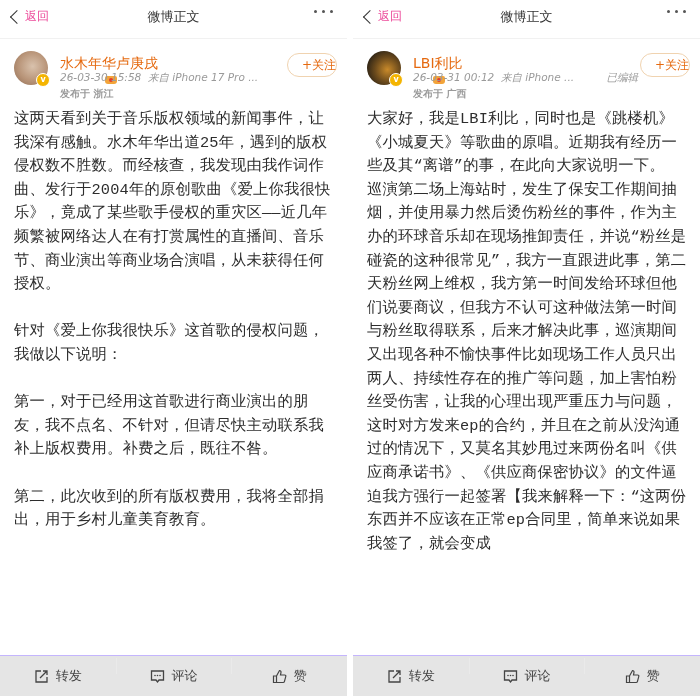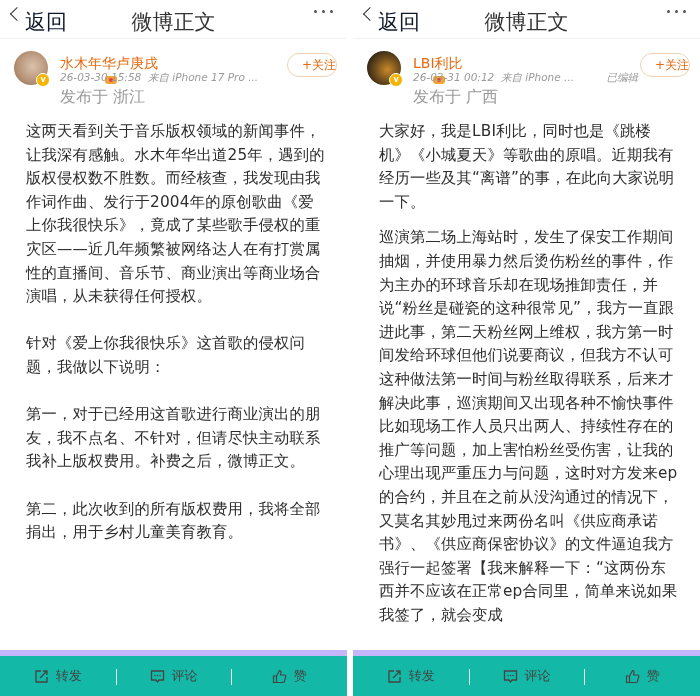--- a/index.html
+++ b/index.html
@@ -2,42 +2,42 @@
 <html><head>
 <meta charset="utf-8">
 <style>
   html, body { margin:0; padding:0; background:#ffffff; }
   body { width:700px; height:696px; overflow:hidden; position:relative;
          font-family:"DejaVu Sans","Liberation Sans",sans-serif; color:#333; }
   .panel { position:absolute; top:0; width:347px; height:696px; overflow:hidden; background:#fff; }
   .panel.left { left:0; }
   .panel.right { left:353px; }
   .nav { position:relative; height:38px; border-bottom:1px solid #f1f1f1; }
-  .nav .back { position:absolute; left:12px; top:8px; font-size:21px; color:#0f172a; display:flex; cursor:pointer; }
+  .nav .back { position:absolute; left:12px; top:8px; font-size:12px; color:#ec4899; display:flex; align-items:center; cursor:pointer; }
   .nav .back .chev { width:9px; height:9px; border-left:1.6px solid #333; border-bottom:1.6px solid #333; transform:rotate(45deg); margin-right:3px; margin-top:1px; }
-  .nav .title { position:absolute; left:0; right:0; top:8px; text-align:center; font-size:21px; color:#333; }
+  .nav .title { position:absolute; left:0; right:0; top:8px; text-align:center; font-size:13px; color:#333; }
   .nav .more { position:absolute; right:14px; top:10px; display:flex; gap:5px; cursor:pointer; }
   .nav .more span { width:3px; height:3px; border-radius:50%; background:#555; display:block; }
   .author { position:relative; height:62px; }
   .avatar { position:absolute; left:14px; top:12px; width:34px; height:34px; border-radius:50%; overflow:visible; }
   .avatar .img { width:34px; height:34px; border-radius:50%; }
   .avatar .v { position:absolute; right:-2px; bottom:-2px; width:12px; height:12px; border-radius:50%; background:#f4b400; border:1px solid #fff; color:#fff; font-size:8px; line-height:12px; text-align:center; font-weight:bold; }
   .name-row { position:absolute; left:60px; top:16px; display:flex; align-items:center;flex-direction:column; }
   .name { color:#e5690f; font-size:14px; }
   .crown { width:14px; height:12px; margin-left:3px; position:relative; }
   .crown .base { position:absolute; left:1px; top:3px; width:12px; height:8px; background:#f2a43a; border-radius:2px 2px 3px 3px; }
   .crown .gem { position:absolute; left:5px; top:5px; width:4px; height:4px; background:#e23b2e; border-radius:50%; }
   .meta { position:absolute; left:60px; top:32px; font-size:10.5px; color:#9a9a9a; white-space:nowrap;font-style:italic; }
   .meta .edited { margin-left:29px; }
-  .loc { position:absolute; left:60px; top:48px; font-size:16px; color:#9a9a9a; }
+  .loc { position:absolute; left:60px; top:48px; font-size:10px; color:#9a9a9a;font-weight:bold; }
   .follow { position:absolute; right:10px; top:14px; width:48px; height:22px; border:1px solid #f0d3b0; border-radius:12px; color:#e5690f; font-size:12px; text-align:right; line-height:22px; cursor:pointer; }
   .body { position:absolute; left:14px; right:10px; top:108px; font-size:15.3px; line-height:23.6px; color:#2d2d2d; letter-spacing:0.2px; }
-  .body p { margin:12px; }
+  .body p { margin:0;font-family:Liberation Mono, monospace; }
   .body p.gap { margin-bottom:23.6px; }
-  .toolbar { position:absolute; left:0; right:0; bottom:0; height:40px; background:#14b8a6; border-top:6px solid #c4b5fd; display:flex; align-items:center; }
+  .toolbar { position:absolute; left:0; right:0; bottom:0; height:40px; background:#e5e5e5; border-top:1px solid #c4b5fd; display:flex; }
   .tool { flex:1; display:flex; align-items:center; justify-content:center; font-size:13px; color:#444; cursor:pointer; position:relative; }
   .tool + .tool::before { content:""; position:absolute; left:0; top:2px; height:16px; border-left:1px solid #eaeaea; }
   .tool svg { margin-right:7px; }
 </style>
 </head>
 <body>
 
 <div class="panel left">
   <div class="nav">
     <div class="back">
@@ -66,21 +66,21 @@
     <div class="meta">
       <span>26-03-30 15:58</span>&nbsp;
       <span>来自 iPhone 17 Pro ...</span>
     </div>
     <div class="loc">发布于 浙江</div>
     <div class="follow">+关注</div>
   </div>
   <div class="body">
     <p class="gap">这两天看到关于音乐版权领域的新闻事件，让我深有感触。水木年华出道25年，遇到的版权侵权数不胜数。而经核查，我发现由我作词作曲、发行于2004年的原创歌曲《爱上你我很快乐》，竟成了某些歌手侵权的重灾区——近几年频繁被网络达人在有打赏属性的直播间、音乐节、商业演出等商业场合演唱，从未获得任何授权。</p>
     <p class="gap">针对《爱上你我很快乐》这首歌的侵权问题，我做以下说明：</p>
-    <p class="gap">第一，对于已经用这首歌进行商业演出的朋友，我不点名、不针对，但请尽快主动联系我补上版权费用。补费之后，微博正文。</p>
+    <p class="gap">第一，对于已经用这首歌进行商业演出的朋友，我不点名、不针对，但请尽快主动联系我补上版权费用。补费之后，既往不咎。</p>
     <p class="gap">第二，此次收到的所有版权费用，我将全部捐出，用于乡村儿童美育教育。</p>
 
   </div>
   <div class="toolbar">
     <div class="tool">
       <svg width="15" height="15" viewBox="0 0 15 15">
           <path d="M7 2H2v11h11V8" fill="none" stroke="#444" stroke-width="1.3"></path>
           <path d="M6 9l7-7M9 2h4v4" fill="none" stroke="#444" stroke-width="1.3"></path>
         </svg>
       <span>转发</span>

